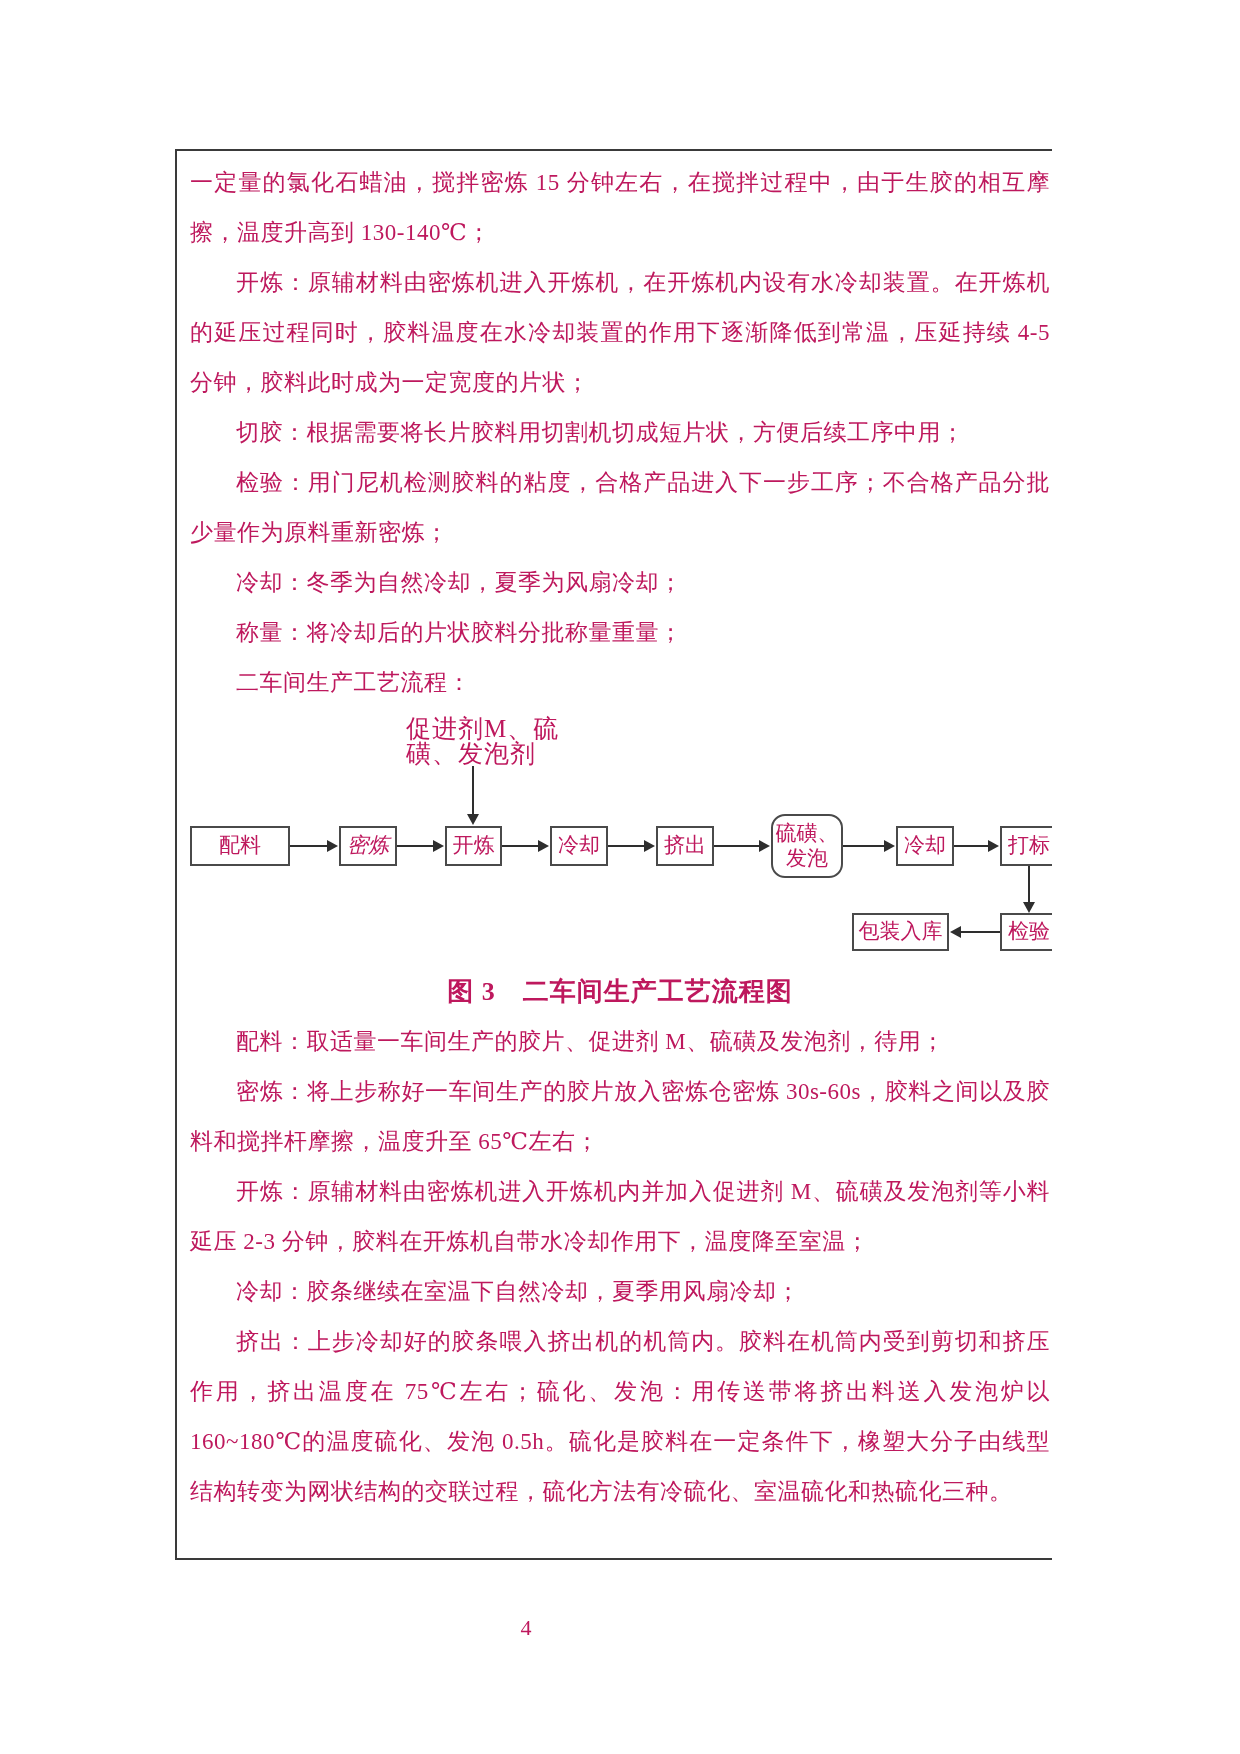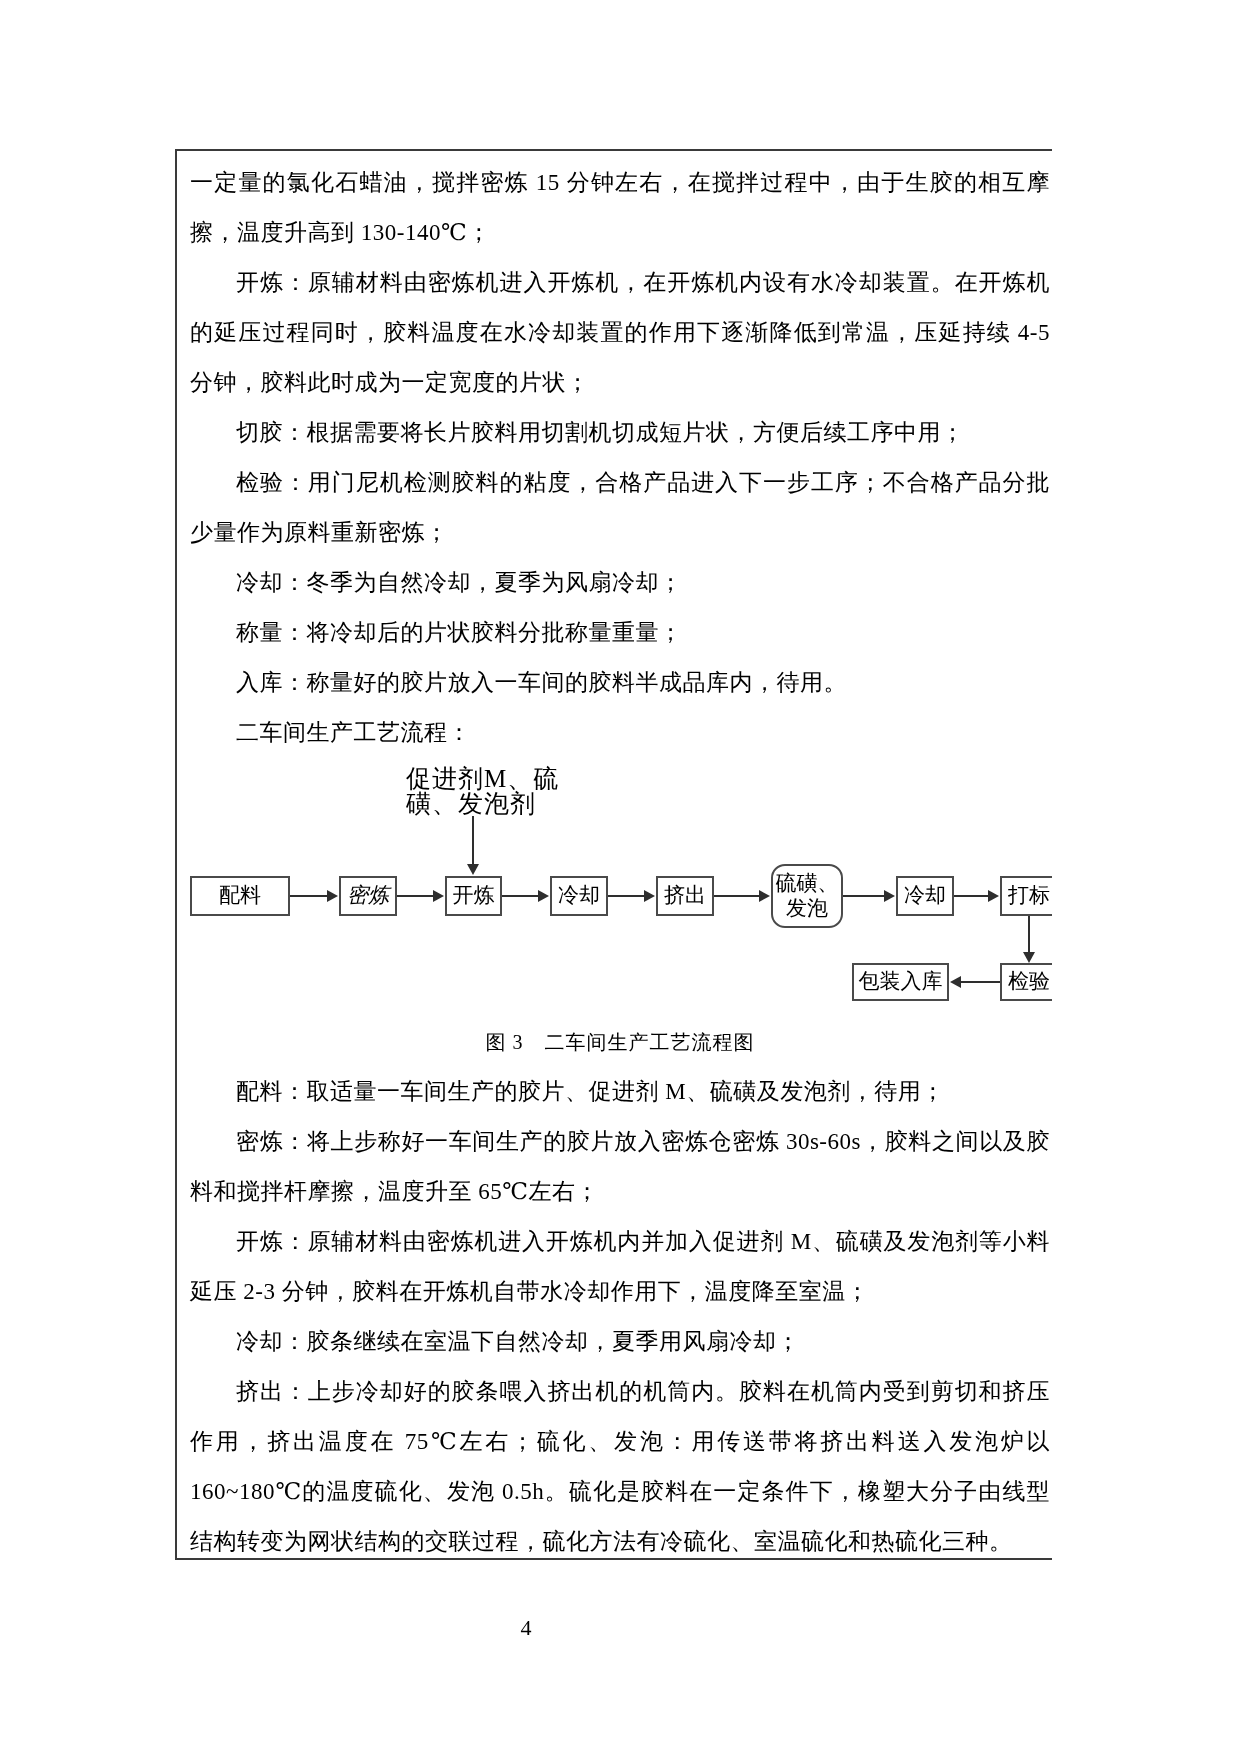--- a/index.html
+++ b/index.html
@@ -2,21 +2,21 @@
 <html><head>
 <meta charset="utf-8">
 <style>
   * { margin:0; padding:0; box-sizing:border-box; }
   html,body { background:#ffffff; }
   .page {
     position:relative;
     width:1052px; height:1754px;
     background:#ffffff;
     font-family:"Liberation Serif","DejaVu Serif",serif;
-    color:#000000;
+    color:#be185d;
     overflow:hidden;
   }
   .content-frame {
     position:absolute;
     left:175px; top:149px;
     width:890px; height:1411px;
     border:2px solid #3a3a3a;
     padding:7px 13px 0 13px;
     overflow:hidden;
   }
@@ -71,22 +71,22 @@
   .arrow-down { position:absolute; width:2px; background:#2e2e2e; }
   .arrow-down::after {
     content:""; position:absolute; bottom:-10px; left:-5px;
     width:0; height:0;
     border-top:11px solid #2e2e2e;
     border-left:6px solid transparent;
     border-right:6px solid transparent;
   }
   .figure-caption {
     text-align:center;
-    font-weight:normal;
-    font-size:20px;
+    font-weight:bold;
+    font-size:26px;
     line-height:50px;
     margin-top:6px;
     letter-spacing:1px;
   }
   .page-number {
     position:absolute;
     left:0; right:0;
     top:1615px;
     text-align:center;
     font-size:22px;
@@ -98,21 +98,20 @@
 <div class="page">
   <div class="content-frame">
 
     <div class="body-text">
       <p>一定量的氯化石蜡油，搅拌密炼 15 分钟左右，在搅拌过程中，由于生胶的相互摩擦，温度升高到 130-140℃；</p>
       <p class="indent">开炼：原辅材料由密炼机进入开炼机，在开炼机内设有水冷却装置。在开炼机的延压过程同时，胶料温度在水冷却装置的作用下逐渐降低到常温，压延持续 4-5 分钟，胶料此时成为一定宽度的片状；</p>
       <p class="indent">切胶：根据需要将长片胶料用切割机切成短片状，方便后续工序中用；</p>
       <p class="indent">检验：用门尼机检测胶料的粘度，合格产品进入下一步工序；不合格产品分批少量作为原料重新密炼；</p>
       <p class="indent">冷却：冬季为自然冷却，夏季为风扇冷却；</p>
       <p class="indent">称量：将冷却后的片状胶料分批称量重量；</p>
-      <p class="indent">入库：称量好的胶片放入一车间的胶料半成品库内，待用。</p>
       <p class="indent">二车间生产工艺流程：</p>
     </div>
 
     <div class="flowchart">
       <div class="flow-annotation">促进剂M、硫
 磺、发泡剂</div>
 
       <div class="arrow-down" style="left:282px; top:58px; height:49px;"></div>
 
       <div class="flow-node" style="left:0px;   top:118px; width:100px; height:40px;">配料</div>

